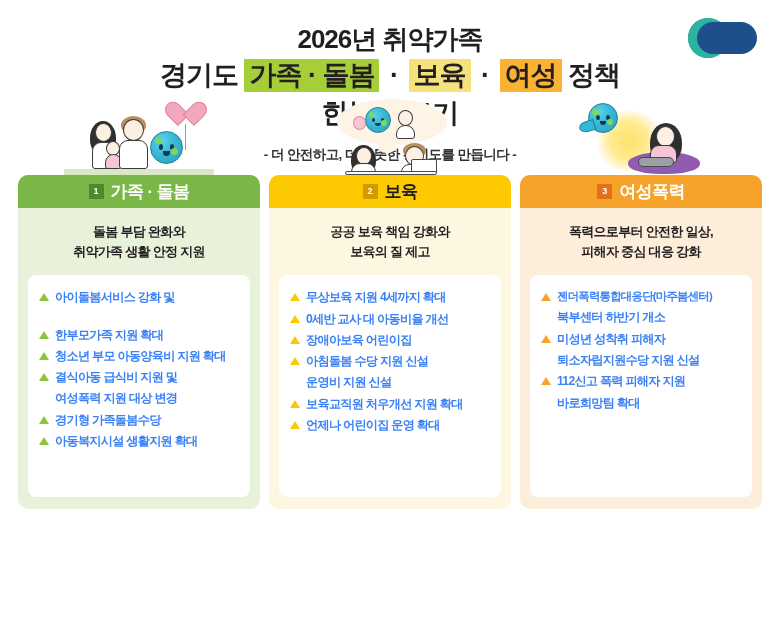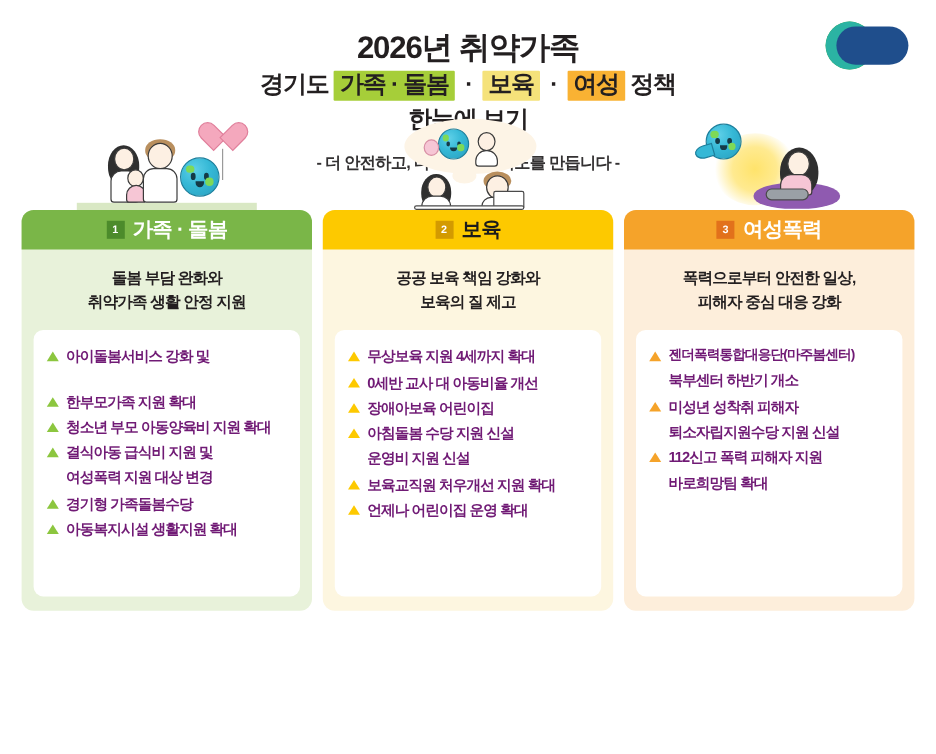--- a/index.html
+++ b/index.html
@@ -59,21 +59,21 @@
     justify-content: center;
     color: #ffffff;
     font-size: 8px;
     font-weight: bold;
     line-height: 1.25;
     letter-spacing: -0.4px;
     margin-top: 44px;
   }
 
   .title-line {
-    font-size: 20px;
+    font-size: 27px;
     font-weight: bold;
     letter-spacing: -1px;
     line-height: 1.32;
     white-space: nowrap;
   }
   .title-line.l1 { font-size: 26px; }
   .title-line.l2 { margin-top: 2px; }
   .title-line.l3 { margin-top: 2px; }
 
   .hl {
@@ -207,21 +207,21 @@
   .c1 .tri { border-bottom: 8px solid #8cc63f; }
   .c2 .tri { border-bottom: 8px solid #fdc900; }
   .c3 .tri { border-bottom: 8px solid #f5a32a; }
   .tri.blank { border-bottom-color: transparent; }
 
   .item-text {
     font-size: 12.2px;
     font-weight: bold;
     letter-spacing: -0.75px;
     line-height: 1.5;
-    color: #701a75;
+    color: #3b82f6;
     white-space: nowrap;
   }
   .item-text.cont { margin-left: 0; }
 
   
   .fig { position: absolute; }
 
   .mascot {
     border-radius: 50%;
     background: radial-gradient(circle at 35% 30%, #5fd0e8 0%, #35b8d6 45%, #2a9fbe 100%);

